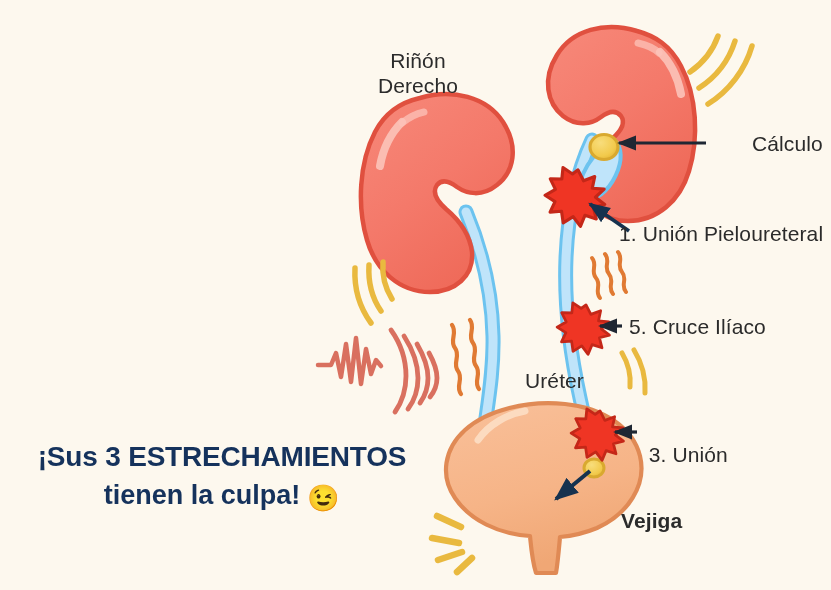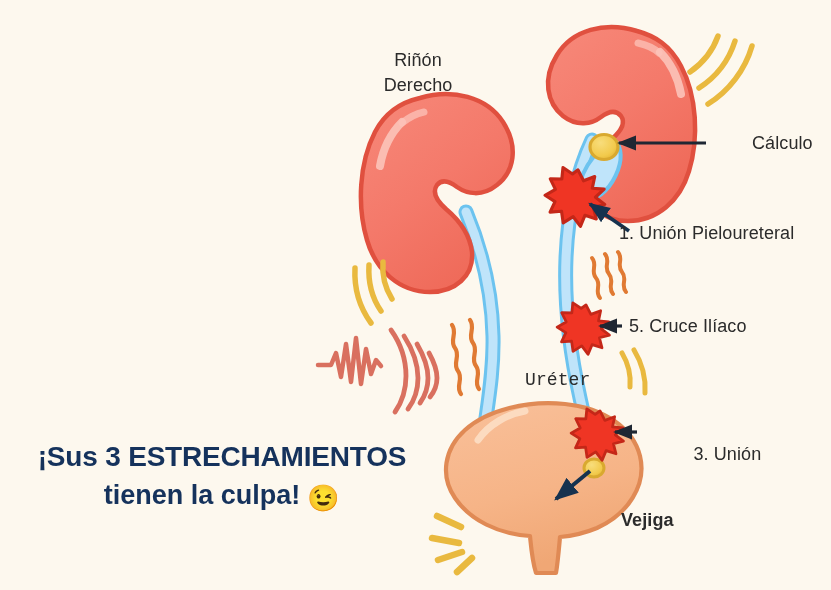--- a/index.html
+++ b/index.html
@@ -18,37 +18,37 @@
   #art {
     position: absolute;
     left: 0; top: 0;
     width: 831px;
     height: 590px;
   }
   .lbl {
     position: absolute;
     color: #2b2b2b;
     font-family: "Liberation Sans", sans-serif;
-    font-size: 18px;
+    font-size: 21px;
     line-height: 25px;
     white-space: pre;
     letter-spacing: 0.1px;
   }
   .lbl.center { text-align: center; }
   #lbl-kidney-right {
     left: 358px; top: 48px;
     width: 120px;
     text-align: center;
   }
   #lbl-calculo { left: 713px; top: 131px; margin-left: 39px; }
   #lbl-narrow-1 { left: 619px; top: 221px; }
   #lbl-narrow-2 { left: 629px; top: 314px; }
-  #lbl-narrow-3 { left: 673px; top: 417px; }
+  #lbl-narrow-3 { left: 625px; top: 417px; }
   #lbl-narrow-3 .l2 { display: block; margin-left: 18px; }
-  #lbl-ureter { left: 525px; top: 368px; font-family: Liberation Mono, monospace; }
+  #lbl-ureter { left: 525px; top: 368px; }
   #lbl-bladder { left: 621px; top: 508px; font-weight: bold; }
 
   #headline {
     position: absolute;
     left: 22px;
     top: 440px;
     width: 400px;
     color: #15325c;
     font-family: "Liberation Sans", sans-serif;
     font-weight: bold;

